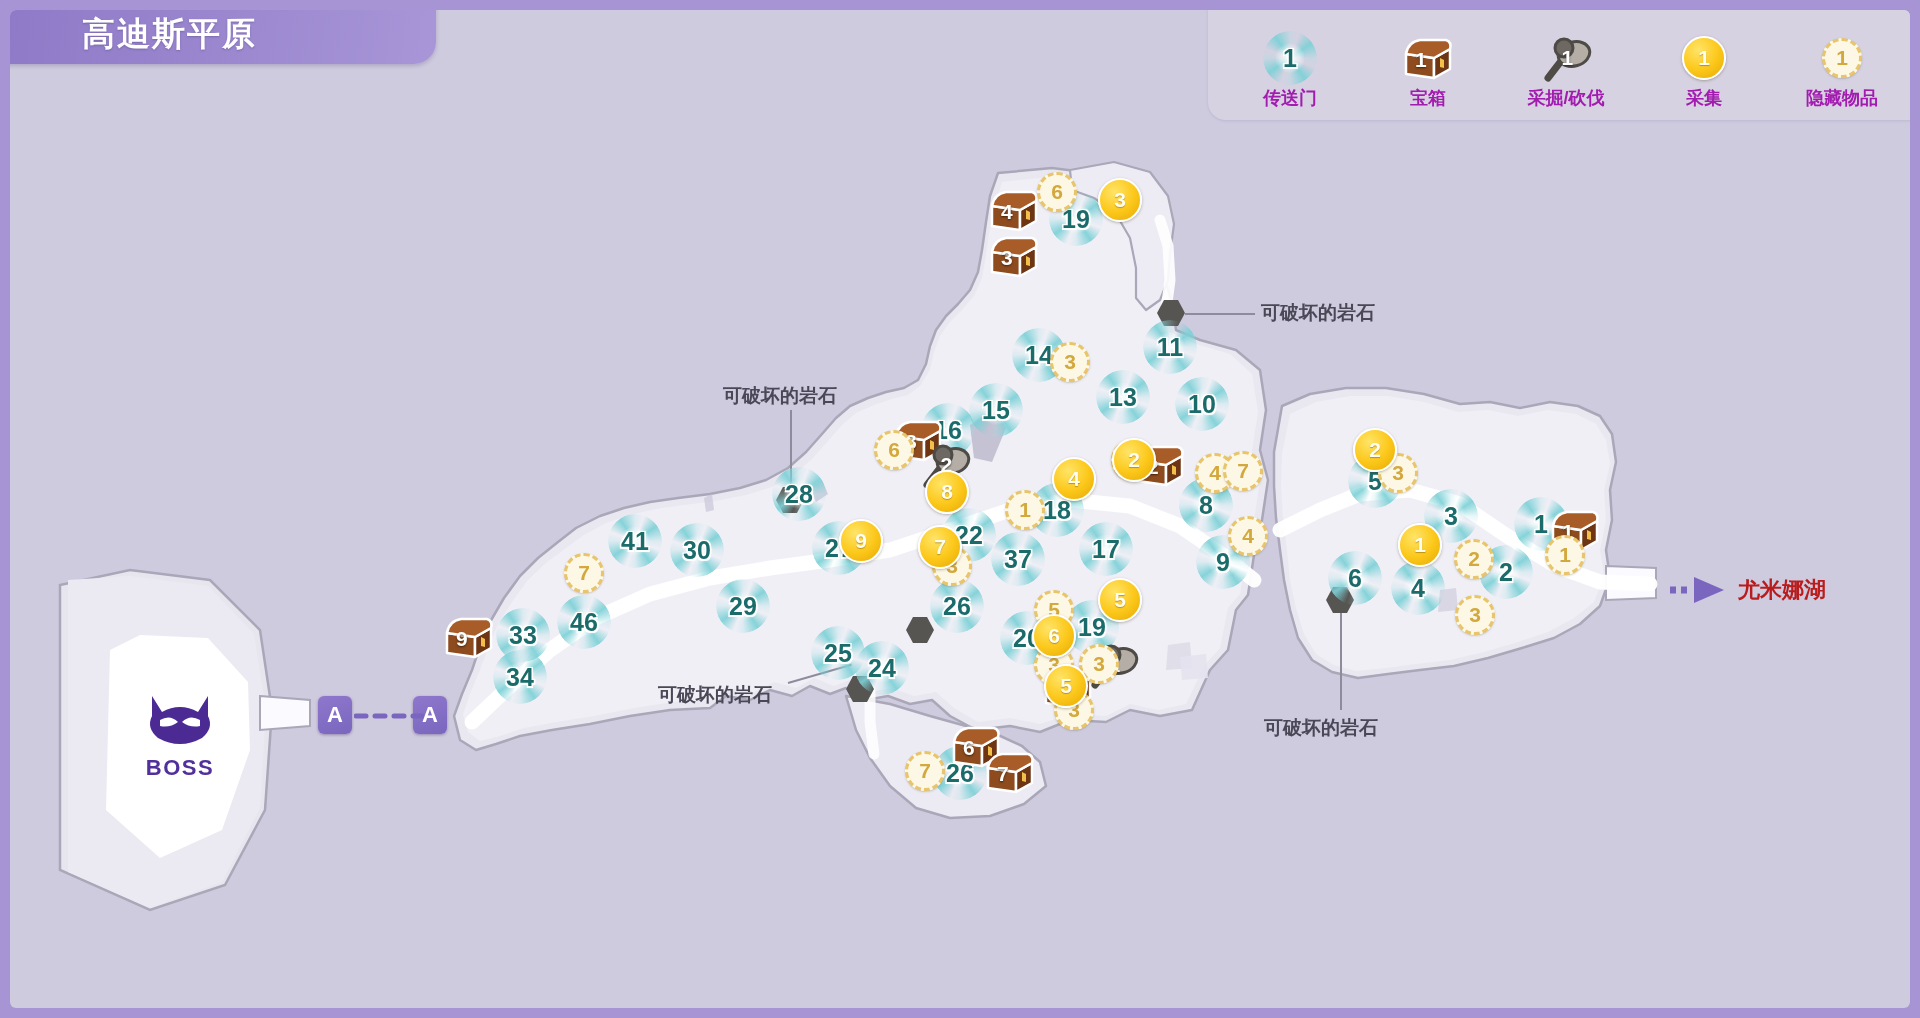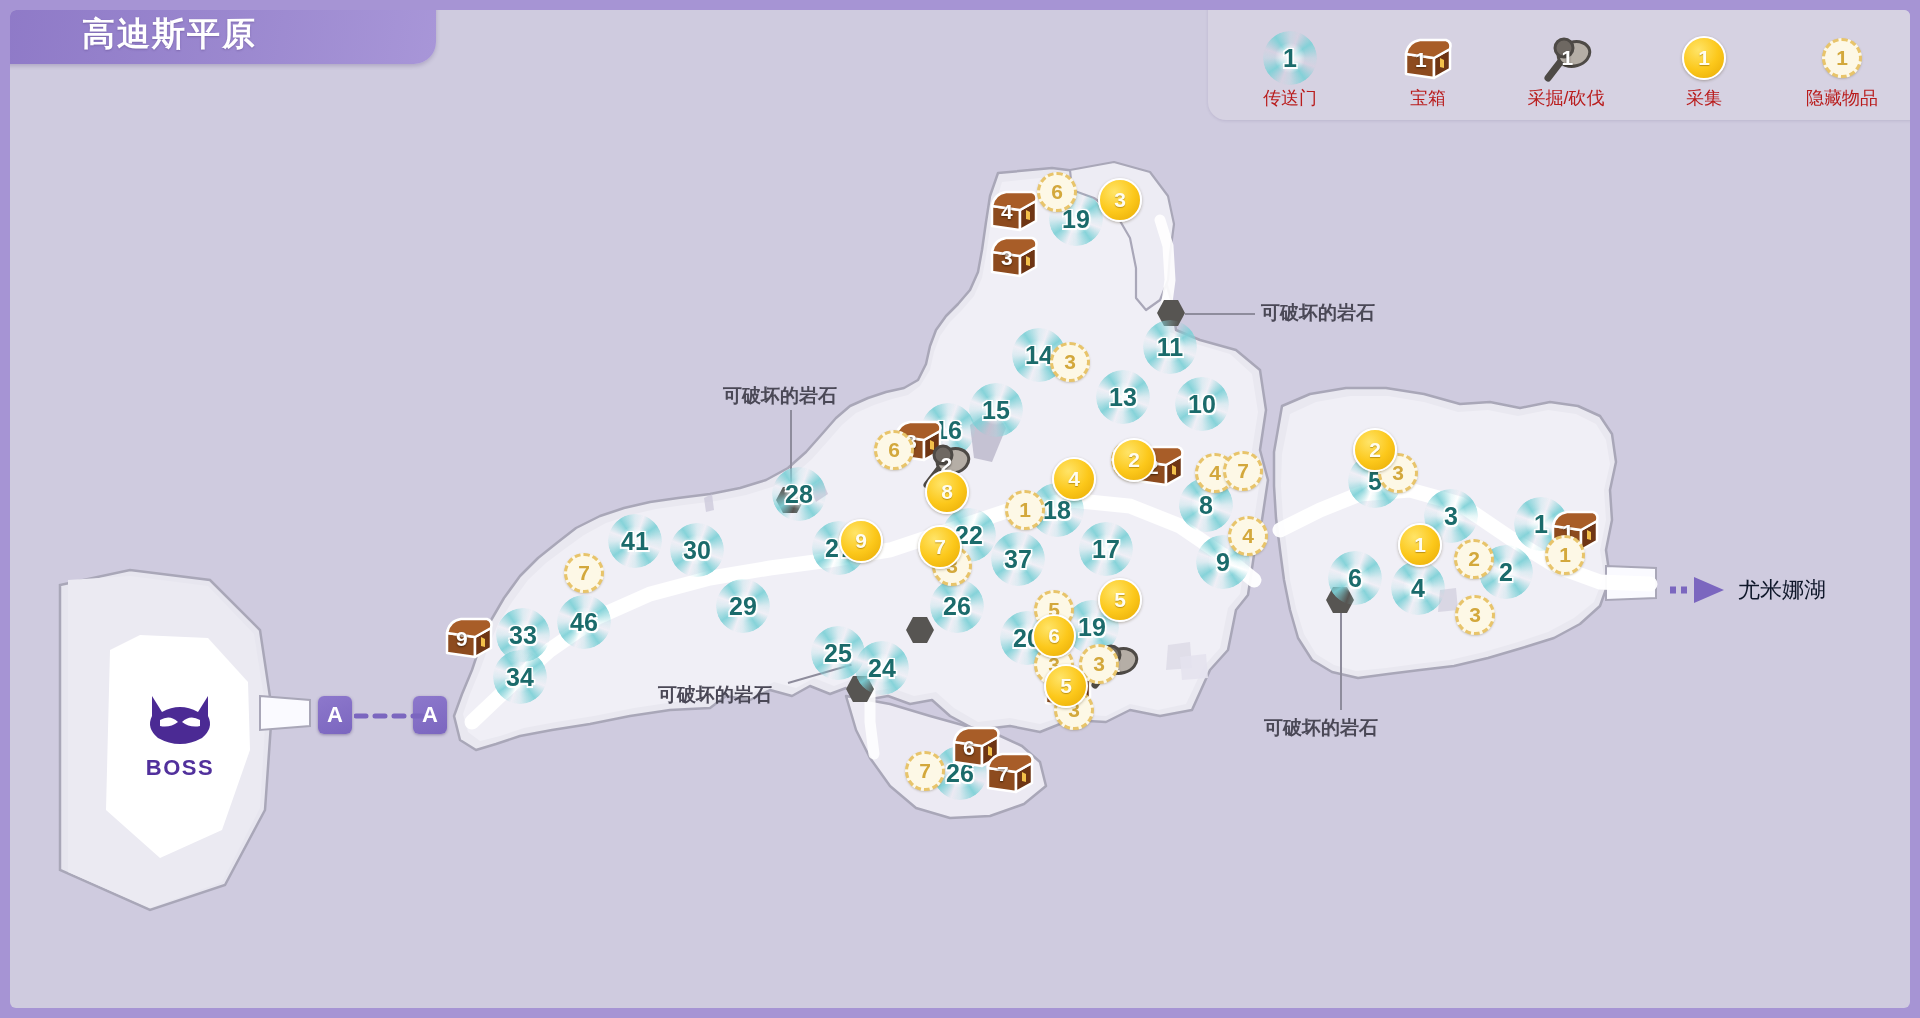--- a/index.html
+++ b/index.html
@@ -81,22 +81,22 @@
     gap: 6px;
   }
   .legend-icon {
     height: 44px;
     display: flex;
     align-items: center;
     justify-content: center;
   }
   .legend-label {
     font-size: 18px;
-    font-weight: normal;
-    color: #b91c1c;
+    font-weight: bold;
+    color: #a21caf;
     white-space: nowrap;
   }
 
   
   .marker {
     position: absolute;
     transform: translate(-50%, -50%);
     display: flex;
     align-items: center;
     justify-content: center;
@@ -251,22 +251,22 @@
     letter-spacing: 1.5px;
   }
 
   
   #exit-arrow-label {
     position: absolute;
     left: 1728px;
     top: 580px;
     transform: translateY(-50%);
     font-size: 22px;
-    font-weight: normal;
-    color: #0f172a;
+    font-weight: bold;
+    color: #b91c1c;
     white-space: nowrap;
   }
 </style>
 </head>
 <body>
 
 <div id="app">
   <div id="canvas">
 
     <svg id="terrain" width="1900" height="998" viewBox="0 0 1900 998" style="position:absolute;left:0;top:0;">

